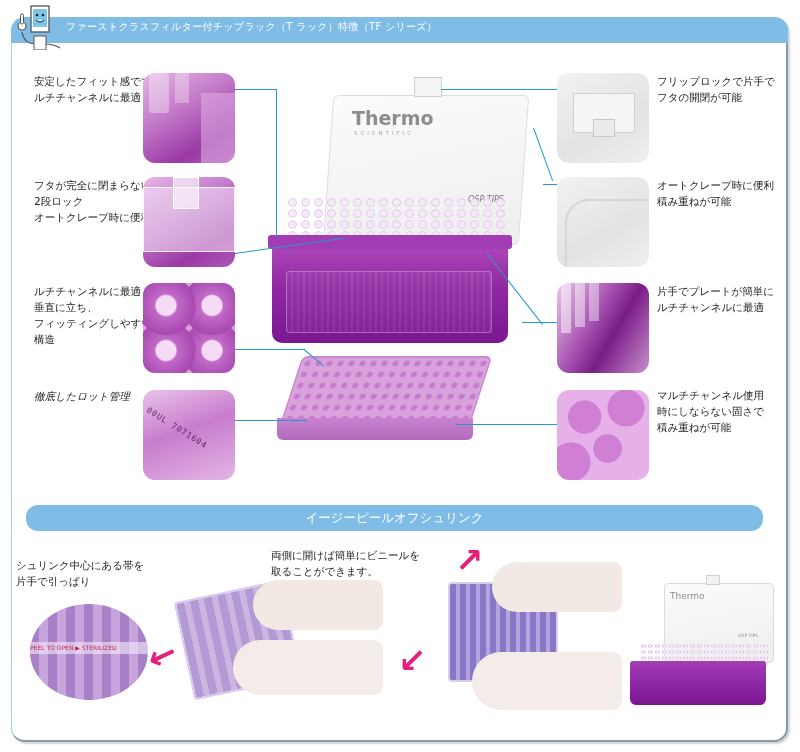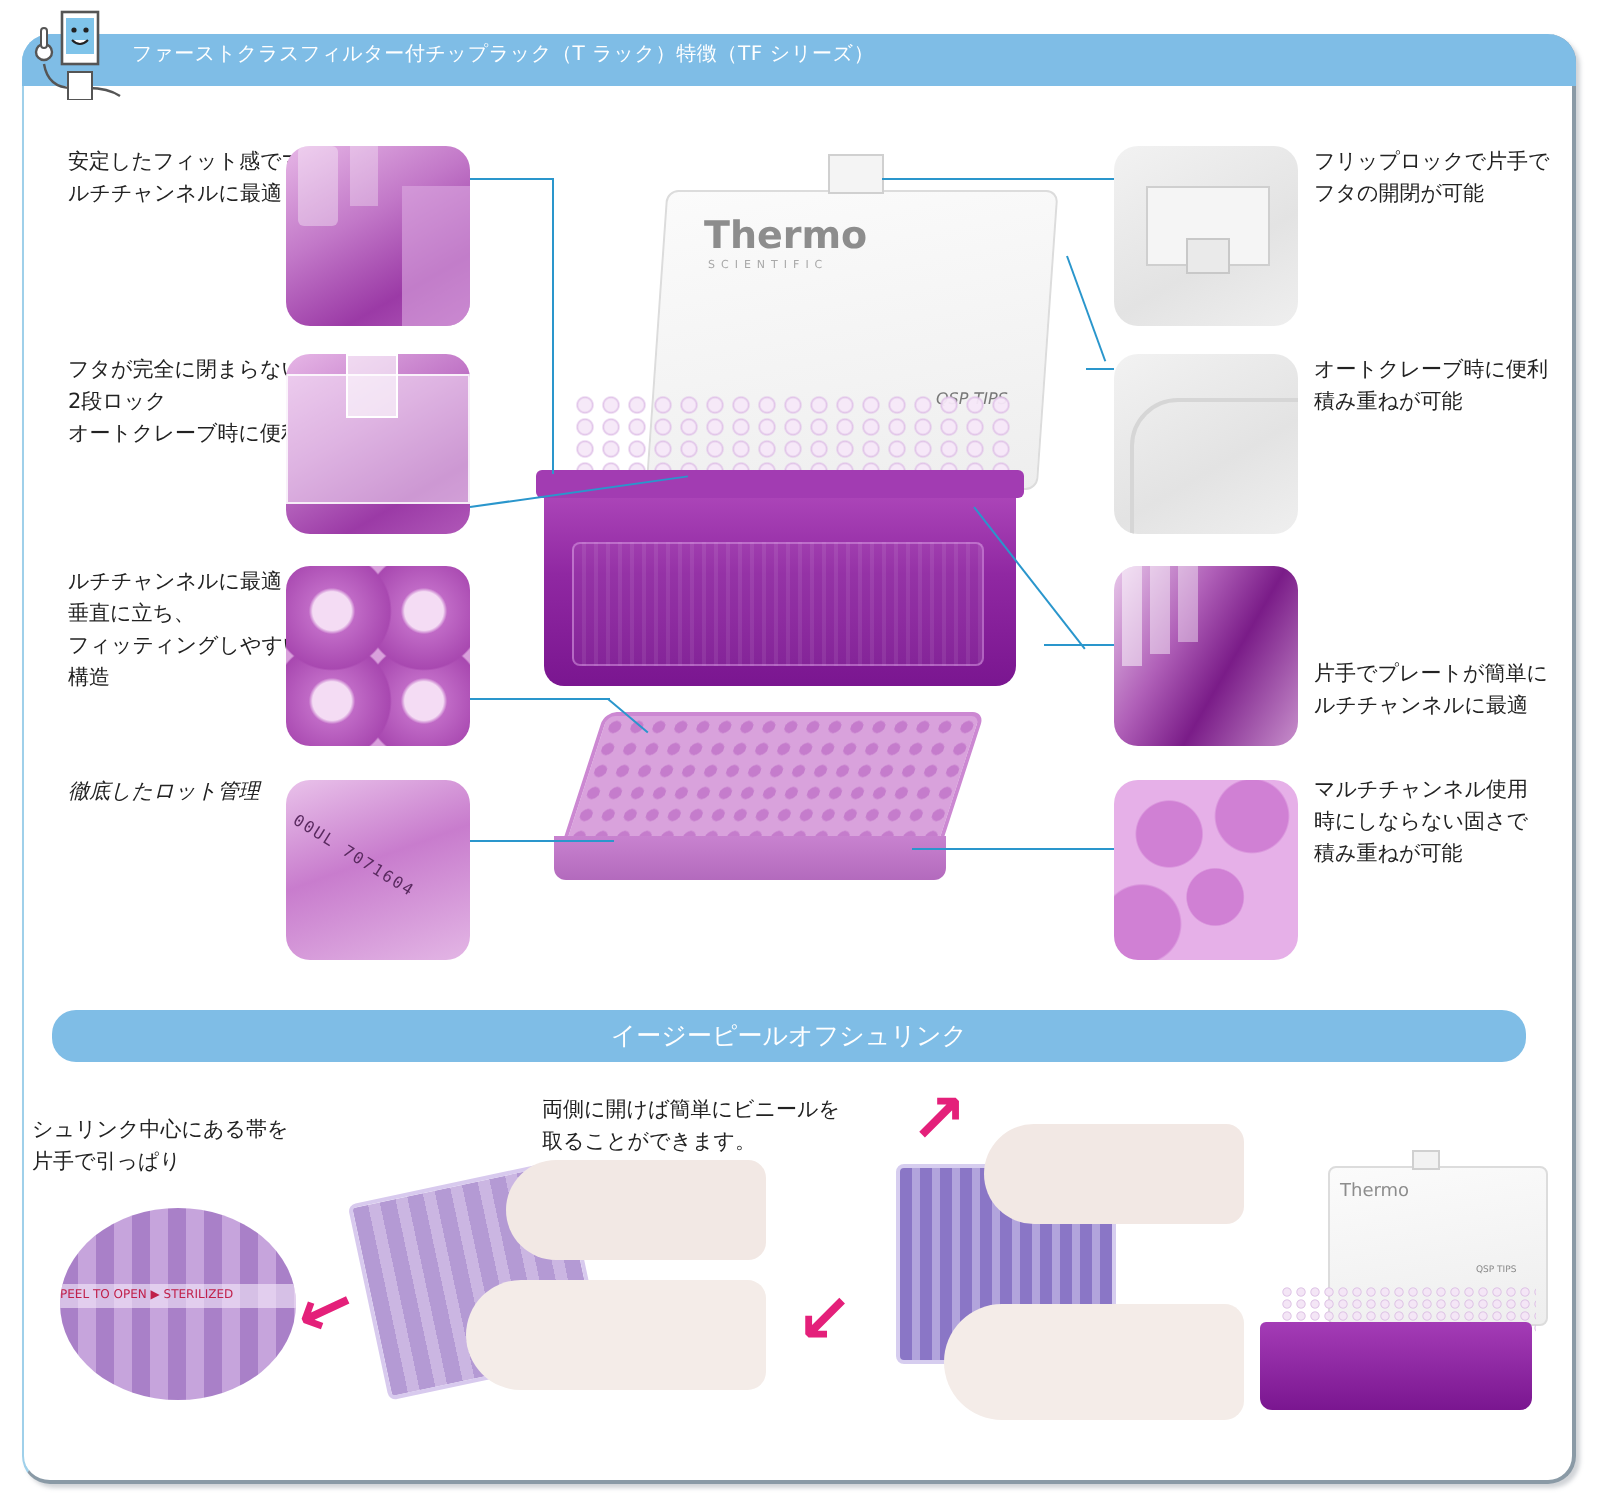--- a/index.html
+++ b/index.html
@@ -112,21 +112,21 @@
 <div class="feat-text" style="left:657px;top:177px;">
   <div>オートクレーブ時に便利</div>
   <div>積み重ねが可能</div>
 </div>
 
 <div class="thumb purple" style="left:557px;top:283px;background:linear-gradient(120deg,#e8c8ea 0%,#b060b8 35%,#7a1c88 60%,#c890cc 100%);">
   <div class="deco" style="left:4px;top:0;width:10px;height:50px;background:rgba(255,255,255,0.5);"></div>
   <div class="deco" style="left:18px;top:0;width:10px;height:44px;background:rgba(255,255,255,0.45);"></div>
   <div class="deco" style="left:32px;top:0;width:10px;height:38px;background:rgba(255,255,255,0.4);"></div>
 </div>
-<div class="feat-text" style="left:657px;top:283px;margin-top:46px;">
+<div class="feat-text" style="left:657px;top:283px;">
   <div>片手でプレートが簡単に</div>
   <div>ルチチャンネルに最適</div>
 </div>
 
 <div class="thumb purple" style="left:557px;top:390px;background:radial-gradient(circle at 30% 30%, #d080d4 18%, transparent 19%), radial-gradient(circle at 75% 20%, #d080d4 18%, transparent 19%), radial-gradient(circle at 55% 65%, #d080d4 18%, transparent 19%), radial-gradient(circle at 15% 80%, #d080d4 18%, transparent 19%), #e6b0e8;"></div>
 <div class="feat-text" style="left:657px;top:388px;font-family:Liberation Mono, monospace;">
   <div>マルチチャンネル使用</div>
   <div>時にしならない固さで</div>
   <div>積み重ねが可能</div>
 </div>

